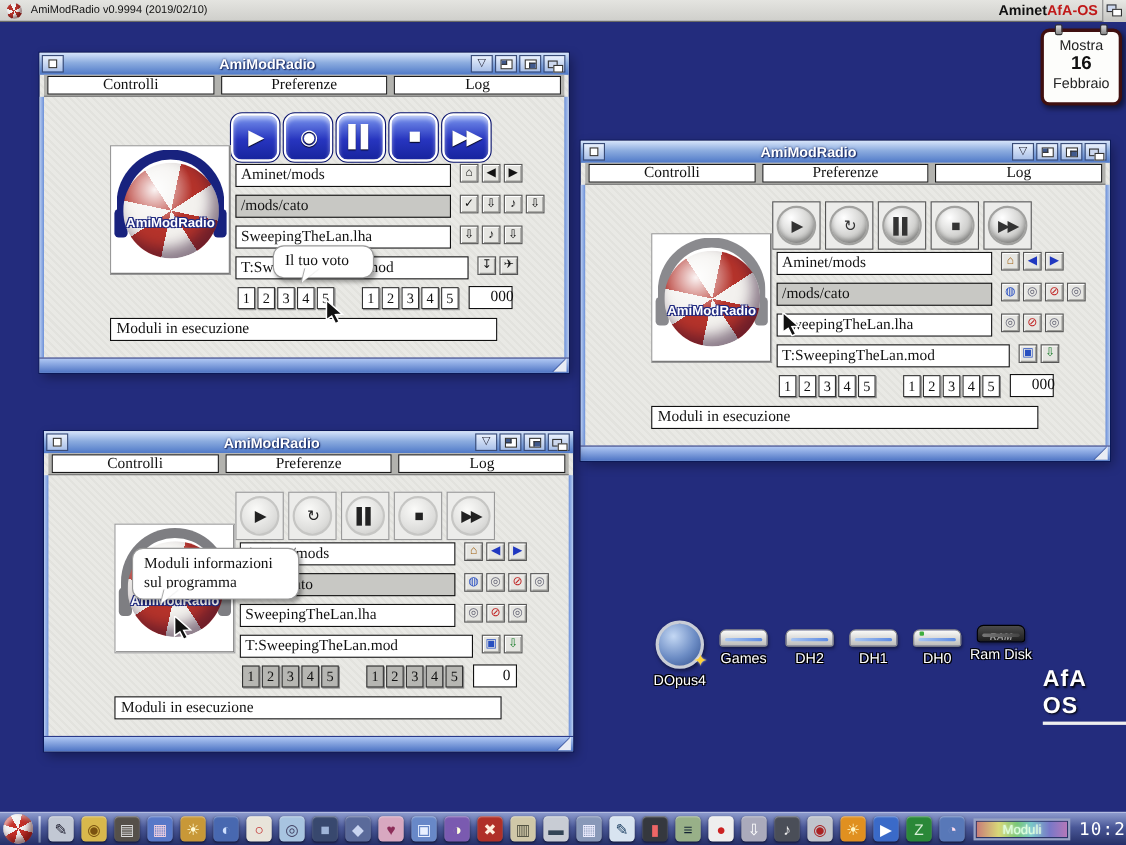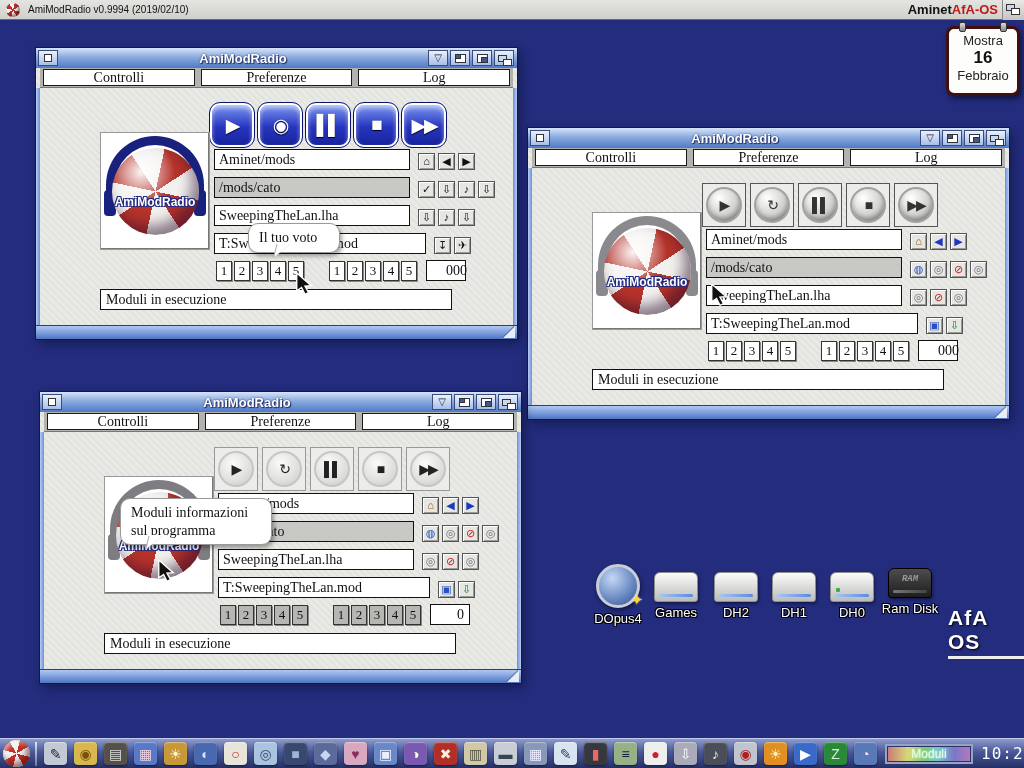--- a/index.html
+++ b/index.html
@@ -95,21 +95,21 @@
   .w2 .phones { border-color:#8a8a8e; } .w2 .phones::before, .w2 .phones::after { background:#8a8a8e; }
   .w3 .phones { border-color:#7e7e82; } .w3 .phones::before, .w3 .phones::after { background:#7e7e82; }
   .ball { position:absolute; left:11px; top:15px; width:87px; height:87px; border-radius:50%;
     background:radial-gradient(circle at 33% 28%, rgba(255,255,255,.95) 0, rgba(255,255,255,0) 40%),
       repeating-conic-gradient(from 12deg, #b5332b 0 45deg, #f3f1ee 45deg 90deg);
     box-shadow:inset -7px -9px 13px rgba(40,10,40,.5); }
   .logo-text { position:absolute; left:0; right:0; top:62px; text-align:center; font-size:12px; font-weight:bold;
     color:#fff; text-shadow:1px 1px 0 #202a80, -1px -1px 0 #202a80, 1px -1px 0 #202a80, -1px 1px 0 #202a80; }
 
   
-  .frow { position:absolute; left:178px; display:flex; align-items:flex-end; gap:8px; }
+  .frow { position:absolute; left:178px; display:flex; align-items:flex-start; gap:8px; }
   .frow.r1 { top:101px; } .frow.r2 { top:129px; } .frow.r3 { top:157px; } .frow.r4 { top:185px; }
   .field { width:196px; height:21px; border:1px solid #111; background:#fff; color:#111;
     font-family:"Liberation Serif", serif; font-size:14px; display:flex; align-items:center; padding-left:4px; white-space:nowrap; overflow:hidden; }
   .field.disabled { background:#c8c8c4; }
   .frow.r4 .field { width:212px; }
   .sbs { display:flex; gap:3px; }
   .sb { width:17px; height:17px; display:flex; align-items:center; justify-content:center; font-size:11px; line-height:11px;
     background:#e6e6e2; border:1px solid #555; box-shadow:inset 1px 1px 0 #fff, inset -1px -1px 0 #9a9a96; color:#111; padding:0; cursor:default; }
 
   
@@ -137,22 +137,22 @@
   .w3 .tooltip { left:80px; top:106px; width:152px; }
   .cursor { position:absolute; z-index:40; }
   .w1 .cursor { left:259px; top:225px; }
   .w2 .cursor { left:182px; top:156px; }
   .w3 .cursor { left:117px; top:168px; }
 
   
   .dicon { position:absolute; width:64px; text-align:center; z-index:5; }
   .dlabel { margin-top:3px; font-size:13px; color:#fff;
     text-shadow:1px 1px 0 #000, -1px 1px 0 #000, 1px -1px 0 #000, -1px -1px 0 #000; white-space:nowrap; }
-  .drive { width:44px; height:30px; margin:0 auto; position:relative; border:1px solid #8e8e8c; border-radius:6px 6px 3px 3px;
-    background:linear-gradient(#fcfcfa,#d2d2d0 65%,#bcbcba); box-shadow:1px 2px 3px rgba(0,0,0,.4);font-family:Liberation Mono, monospace; }
+  .drive { width:44px; height:16px; margin:0 auto; position:relative; border:1px solid #8e8e8c; border-radius:6px 6px 3px 3px;
+    background:linear-gradient(#fcfcfa,#d2d2d0 65%,#bcbcba); box-shadow:1px 2px 3px rgba(0,0,0,.4); }
   .drive::after { content:""; position:absolute; left:4px; right:4px; bottom:4px; height:3px; border-radius:2px;
     background:linear-gradient(90deg,#a9c6f2,#5c8ae2); }
   .drive.ram { background:linear-gradient(#4c4c4c,#1e1e1e); border-color:#000; }
   .drive.ram::after { background:linear-gradient(90deg,#777,#444); }
   .ram-text { position:absolute; left:0; right:0; top:5px; font-size:9px; font-style:italic; font-weight:bold; color:#9a9a9a; }
   .drive .led { position:absolute; left:5px; bottom:9px; width:4px; height:4px; background:#3fae3f; border-radius:1px; }
   .sphere { width:44px; height:44px; margin:0 auto; border-radius:50%; position:relative;
     background:radial-gradient(circle at 35% 30%, #c4d8f4, #6c8cc4 55%, #32508e); border:3px solid #c9cdd6;
     box-shadow:1px 2px 4px rgba(0,0,0,.5); }
   .sphere::after { content:"✦"; position:absolute; right:-6px; bottom:-4px; color:#ffd23a; font-size:15px;

